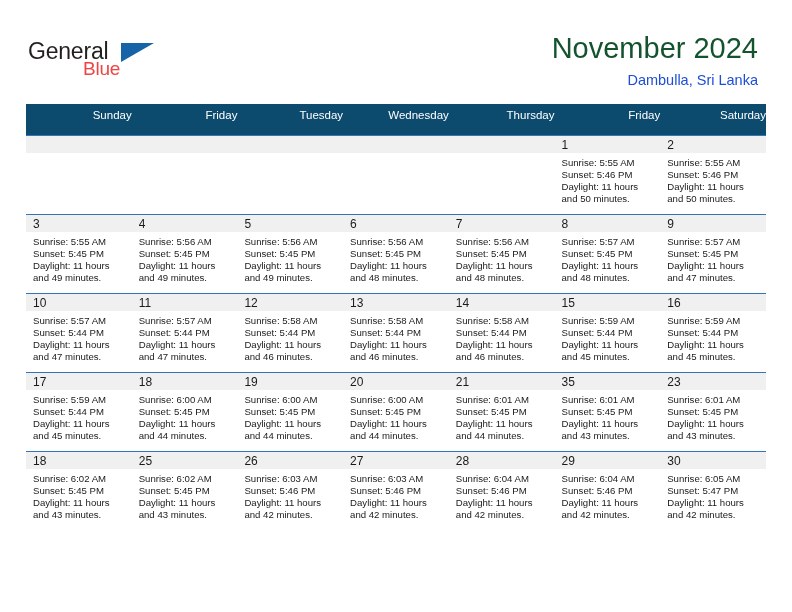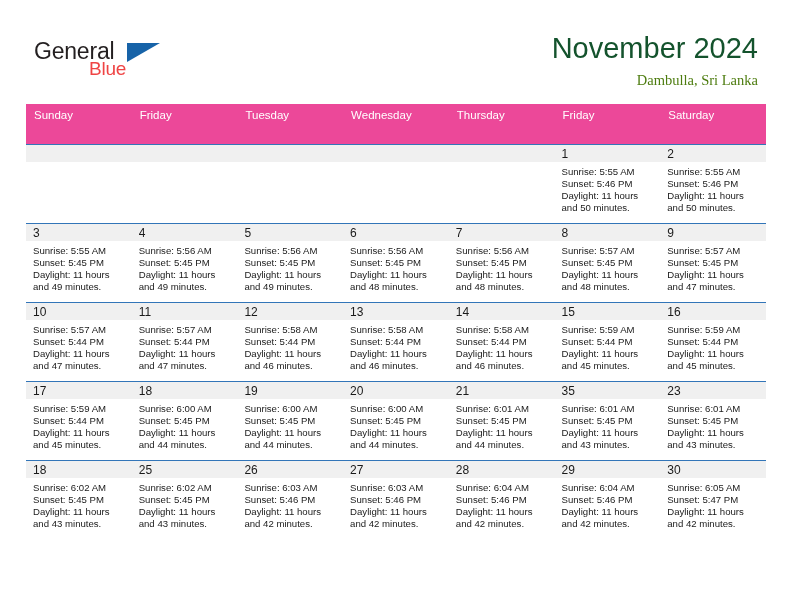--- a/index.html
+++ b/index.html
@@ -23,21 +23,21 @@
 
   
   .header {
     position: absolute;
     left: 0; top: 0;
     width: 792px;
     height: 100px;
   }
   .logo {
     position: absolute;
-    left: 34px;
+    left: 28px;
     top: 38px;
     width: 190px;
     height: 50px;
   }
   .logo-general {
     position: absolute;
     left: 0; top: 0;
     font-size: 23px;
     letter-spacing: -0.2px;
     color: #231f20;
@@ -68,43 +68,42 @@
   }
   .cal-title {
     font-size: 29px;
     color: #14532d;
     line-height: 36px;
     white-space: nowrap;
     font-weight: normal;
   }
   .cal-subtitle {
     font-size: 14.5px;
-    color: #4d7c0f;
+    color: #1d4ed8;
     line-height: 20px;
     margin-top: 4px;
     white-space: nowrap;
-    font-family: Liberation Serif, serif;
   }
 
   
   .calendar {
     position: absolute;
     left: 26px;
     top: 104px;
     width: 740px;
     border-collapse: collapse;
     table-layout: fixed;
   }
   .calendar th {
-    background: #ec4899;
+    background: #0c4a6e;
     color: #ffffff;
     font-size: 11.5px;
     font-weight: normal;
-    text-align: left;
-    padding: 5px 0 23px 8px;
+    text-align: right;
+    padding: 5px 0 14px 8px;
     height: 12px;
     border: none;
   }
   .calendar td {
     width: 105.7px;
     height: 78px;
     vertical-align: top;
     padding: 0;
     border: none;
     border-top: 1.6px solid #3275b8;

